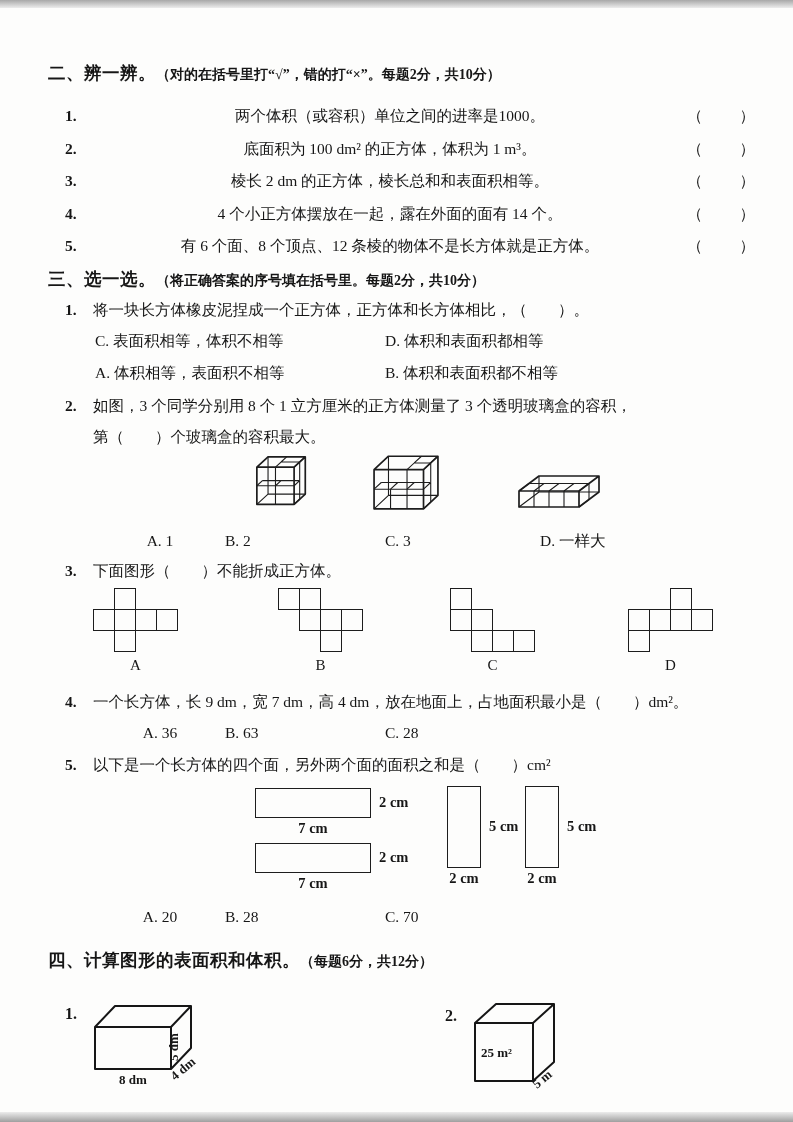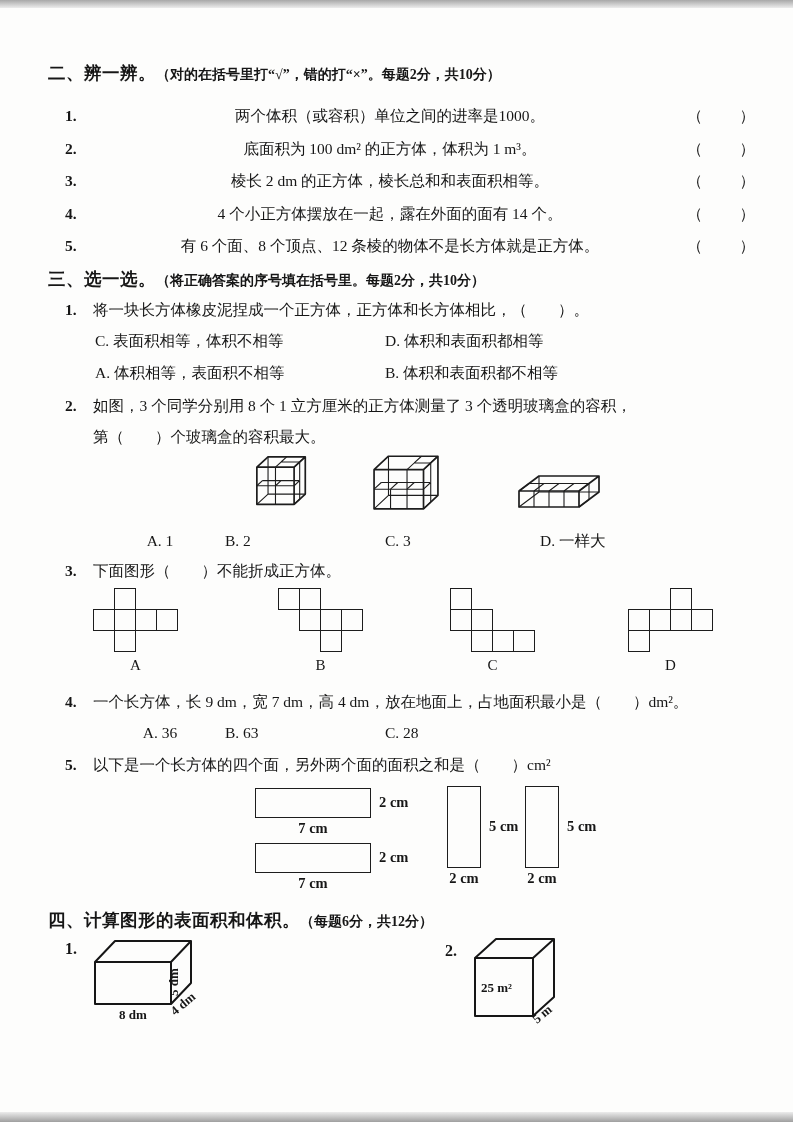--- a/index.html
+++ b/index.html
@@ -240,22 +240,25 @@
 
     <div class="rect" style="left:399px;top:6px;width:34px;height:82px;"></div>
     <div class="dim" style="left:441px;top:38px;">5 cm</div>
     <div class="dim center" style="left:389px;top:90px;width:54px;">2 cm</div>
 
     <div class="rect" style="left:477px;top:6px;width:34px;height:82px;"></div>
     <div class="dim" style="left:519px;top:38px;">5 cm</div>
     <div class="dim center" style="left:467px;top:90px;width:54px;">2 cm</div>
   </div>
 
-
-  <div class="sec-header" style="margin:8px 0 0 0;line-height:20px;">
+  <div class="opt-row" style="line-height:30px;">
+    <span class="opt w130">A. 20</span><span class="opt w160">B. 28</span><span class="opt">C. 70</span>
+  </div>
+
+  <div class="sec-header" style="margin:8px 0 15px 0;line-height:40px;">
     <span class="sec-title">四、计算图形的表面积和体积。</span><span class="sec-note">（每题6分，共12分）</span>
   </div>
 
   <div class="figs-row">
     <span class="fig-num" style="left:17px;top:8px;">1.</span>
 
     <svg style="left:45px;top:6px;" width="115" height="95" viewBox="0 0 115 95">
       <g fill="none" stroke="#161616" stroke-width="2" stroke-linejoin="round">
         <path d="M2,24 H78 V66 H2 Z"></path>
         <path d="M2,24 L22,3 H98 L78,24"></path>

